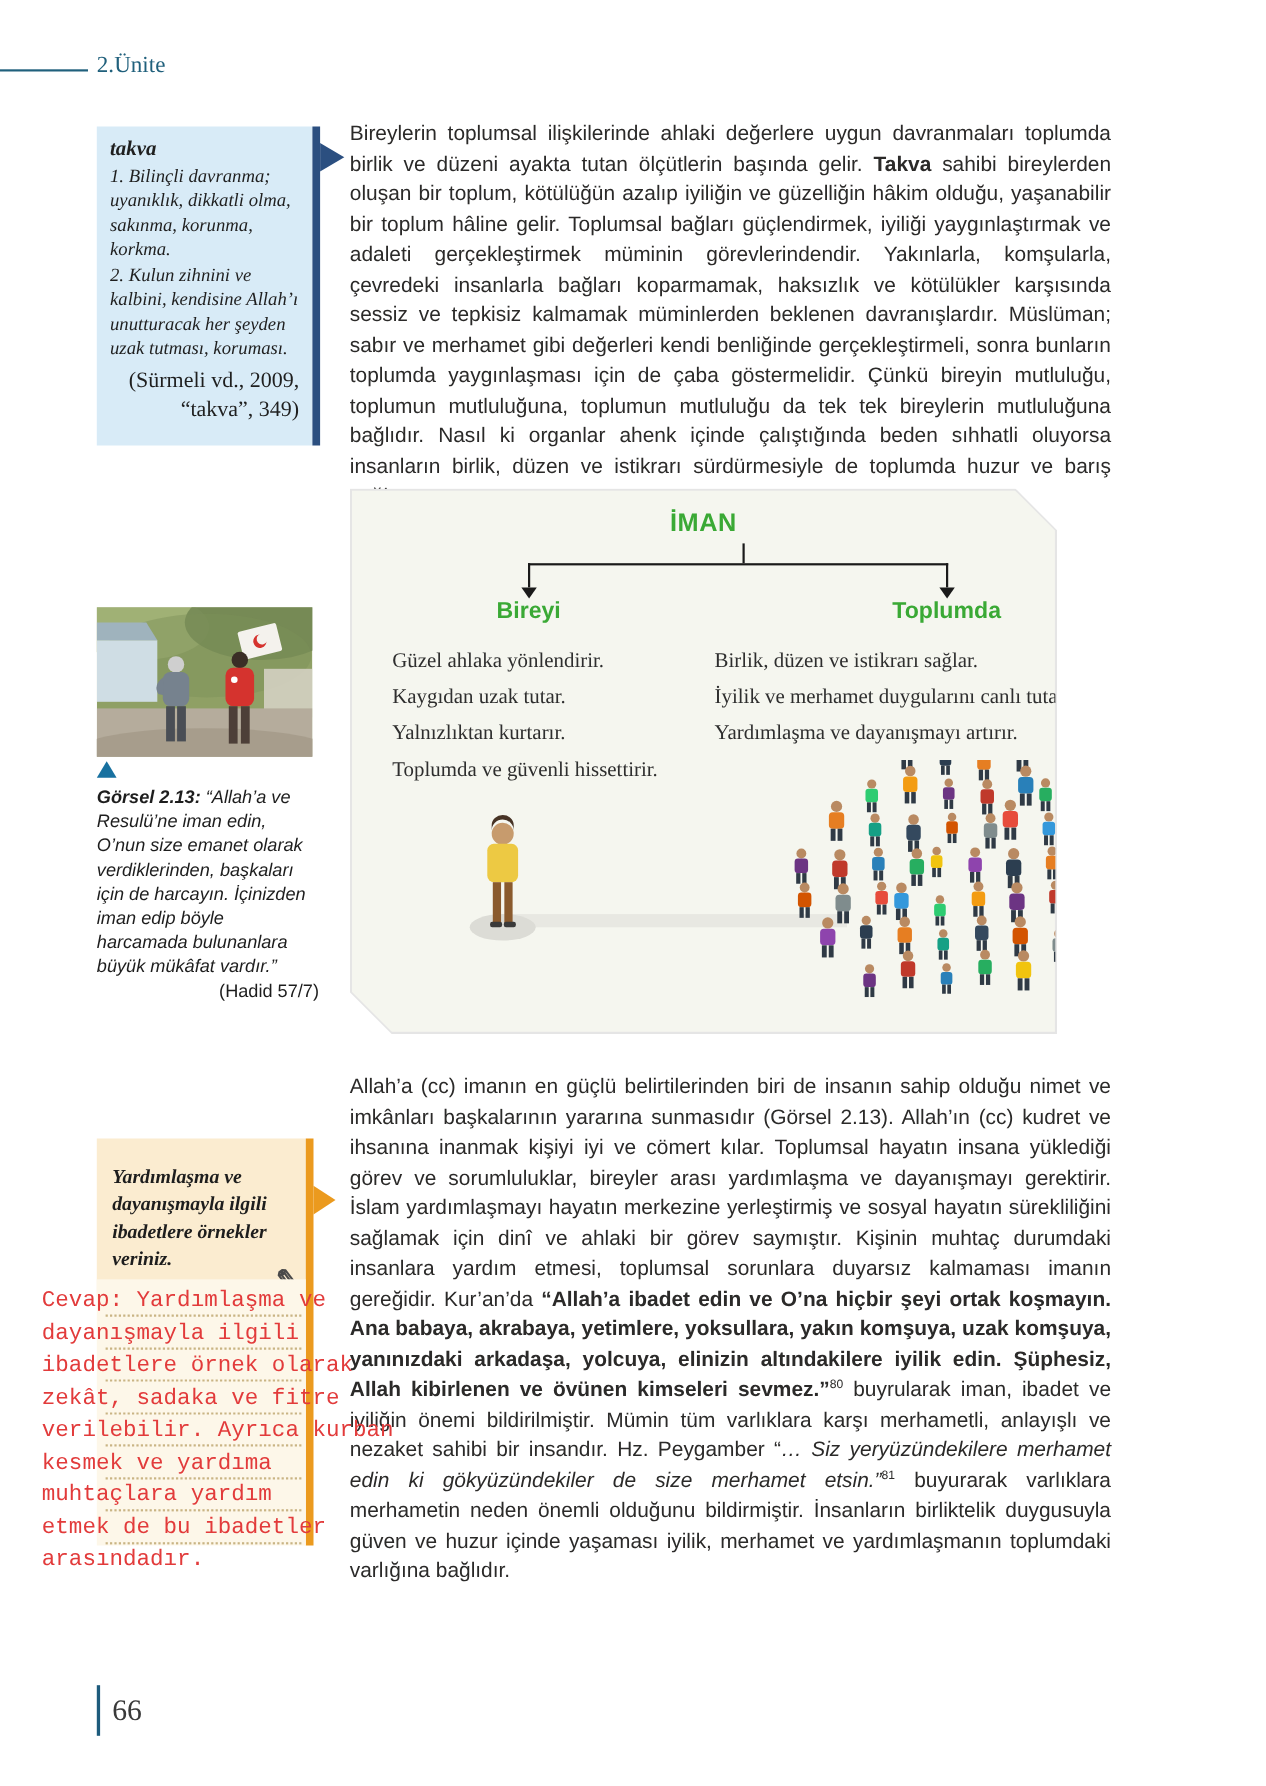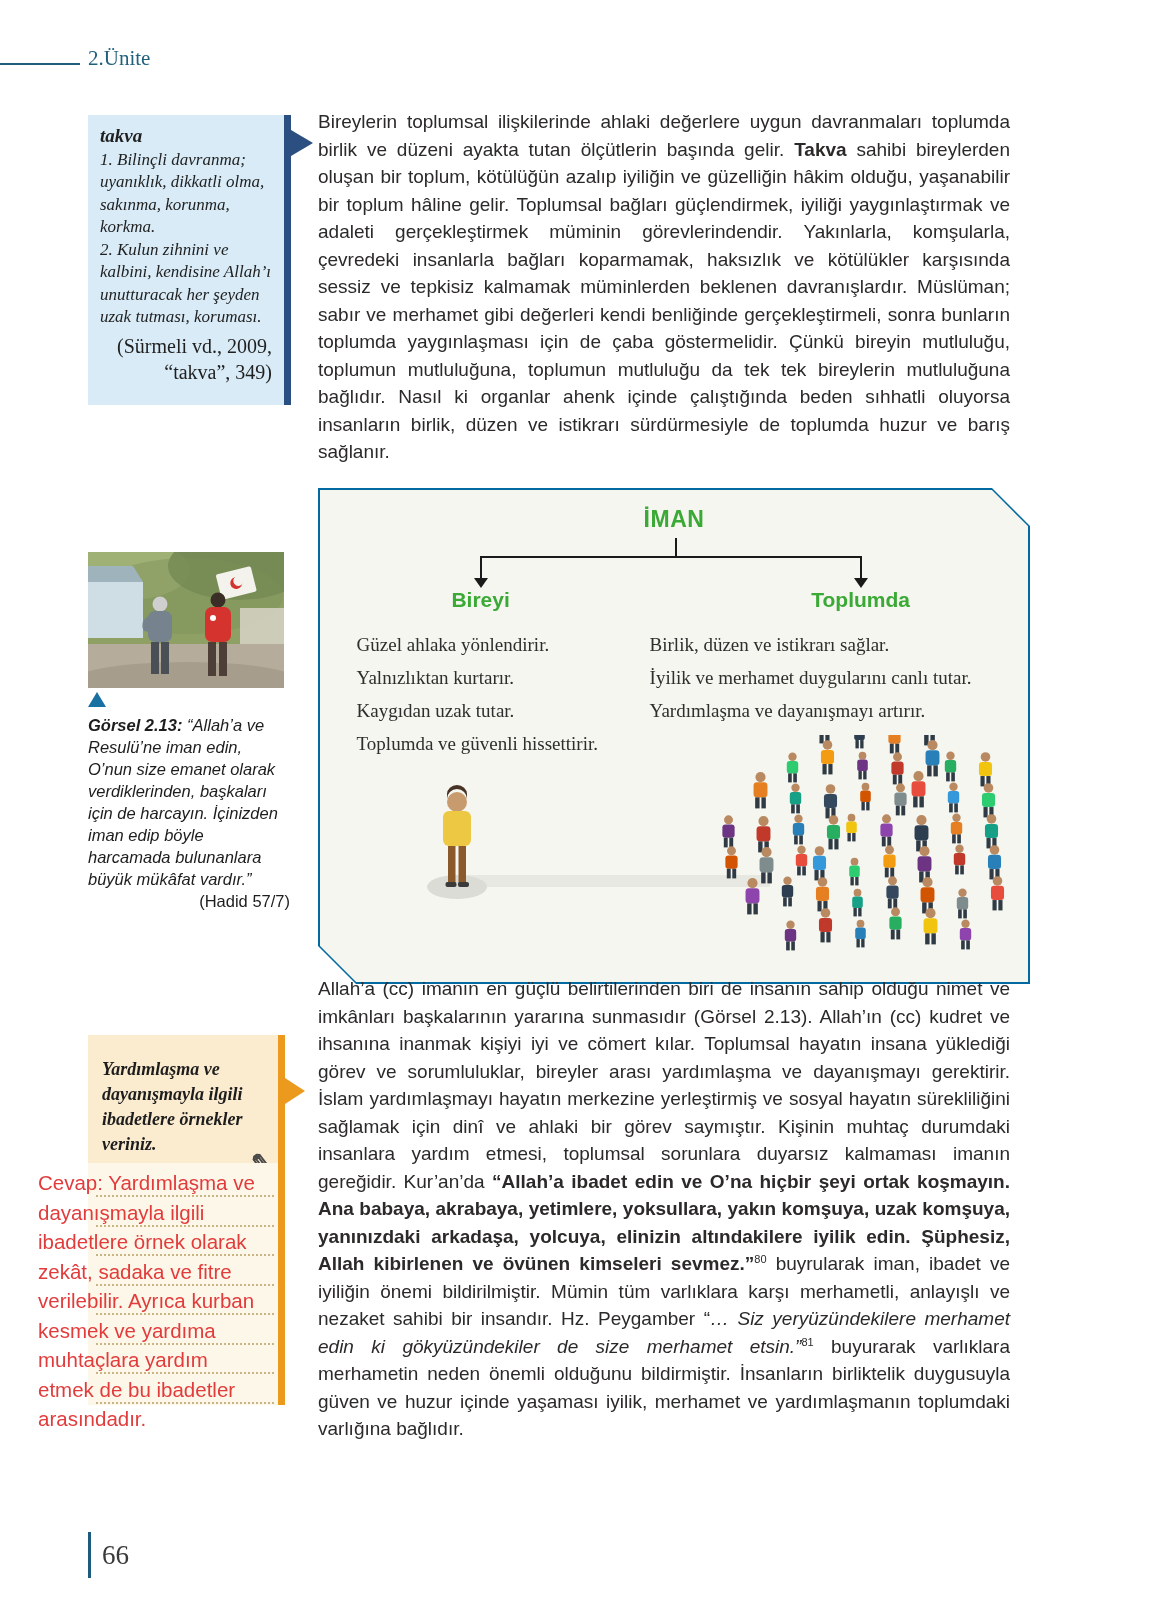--- a/index.html
+++ b/index.html
@@ -24,21 +24,21 @@
 
   
   .para{left:318px;width:692px;font-size:19px;line-height:27.5px;text-align:justify;}
   .para-1{top:108px;}
   .para-2{top:975px;}
   .para .b,b{font-weight:bold;}
   .para .i{font-style:italic;}
   sup{font-size:11px;line-height:0;}
 
   
-  .diagram-outer{left:318px;top:488px;width:712px;height:496px;background:#0369a1;
+  .diagram-outer{left:318px;top:444px;width:643px;height:496px;background:#e5e5e5;
       clip-path:polygon(0 0,calc(100% - 38px) 0,100% 38px,100% 100%,38px 100%,0 calc(100% - 38px));}
   .diagram-inner{position:absolute;left:1.6px;top:1.6px;right:1.6px;bottom:1.6px;background:#f5f6ef;
       clip-path:polygon(0 0,calc(100% - 37px) 0,100% 37px,100% 100%,37px 100%,0 calc(100% - 37px));}
   .iman-title{position:absolute;left:0;top:16px;width:100%;text-align:center;
       font-size:23px;font-weight:bold;color:#3aa935;letter-spacing:.5px;}
   .c-line{position:absolute;background:#1a1a1a;}
   .c-stub{left:355px;top:48px;width:2px;height:18px;}
   .c-h{left:160px;top:66px;width:382px;height:2px;}
   .c-vl{left:160px;top:66px;width:2px;height:22px;}
   .c-vr{left:540px;top:66px;width:2px;height:22px;}
@@ -68,21 +68,21 @@
       line-height:25px;color:#1d1d1d;padding:22px 12px 0 14px;box-sizing:border-box;}
   .pencil{position:absolute;right:6px;bottom:2px;font-size:26px;color:#4a4a4a;font-style:normal;
       transform:rotate(8deg);}
   .prompt-bar{left:278px;top:1035px;width:7px;height:370px;background:#eb9a1e;}
   .prompt-arrow{left:285px;top:1078px;width:0;height:0;border-left:20px solid #eb9a1e;
       border-top:13px solid transparent;border-bottom:13px solid transparent;}
   .answer-bg{left:88px;top:1163px;width:190px;height:242px;background:#fdf7e9;}
   .answer-rules{left:88px;top:1163px;width:190px;height:242px;}
   .answer-rules .rule{position:absolute;left:8px;right:4px;border-top:2.5px dotted #c9b484;}
   .answer-text{left:38px;top:1168px;width:256px;font-size:20.5px;line-height:29.5px;color:#e23b3b;}
-  .answer-text .item{white-space:nowrap;}
+  .answer-text .item{white-space:nowrap;font-family:Liberation Mono, monospace;}
 
   
   .footer-bar{left:88px;top:1532px;width:3px;height:46px;background:#1d5b7c;}
   .page-number{left:102px;top:1540px;font-family:"Liberation Serif",serif;font-size:27px;color:#3a3a3a;}
 </style>
 </head>
 <body>
 
 <div class="page">
 
@@ -111,22 +111,22 @@
       <div class="c-line c-stub"></div>
       <div class="c-line c-h"></div>
       <div class="c-line c-vl"></div>
       <div class="c-line c-vr"></div>
       <div class="c-arrow c-al"></div>
       <div class="c-arrow c-ar"></div>
       <div class="branch-label bl-left">Bireyi</div>
       <div class="branch-label bl-right">Toplumda</div>
       <div class="branch-list list-left">
           <div class="item">Güzel ahlaka yönlendirir.</div>
+          <div class="item">Kaygıdan uzak tutar.</div>
           <div class="item">Yalnızlıktan kurtarır.</div>
-          <div class="item">Kaygıdan uzak tutar.</div>
           <div class="item">Toplumda ve güvenli hissettirir.</div>
         </div>
       <div class="branch-list list-right">
           <div class="item">Birlik, düzen ve istikrarı sağlar.</div>
           <div class="item">İyilik ve merhamet duygularını canlı tutar.</div>
           <div class="item">Yardımlaşma ve dayanışmayı artırır.</div>
         </div>
 
       <svg class="illustration" viewBox="0 0 712 249">
         <defs>

